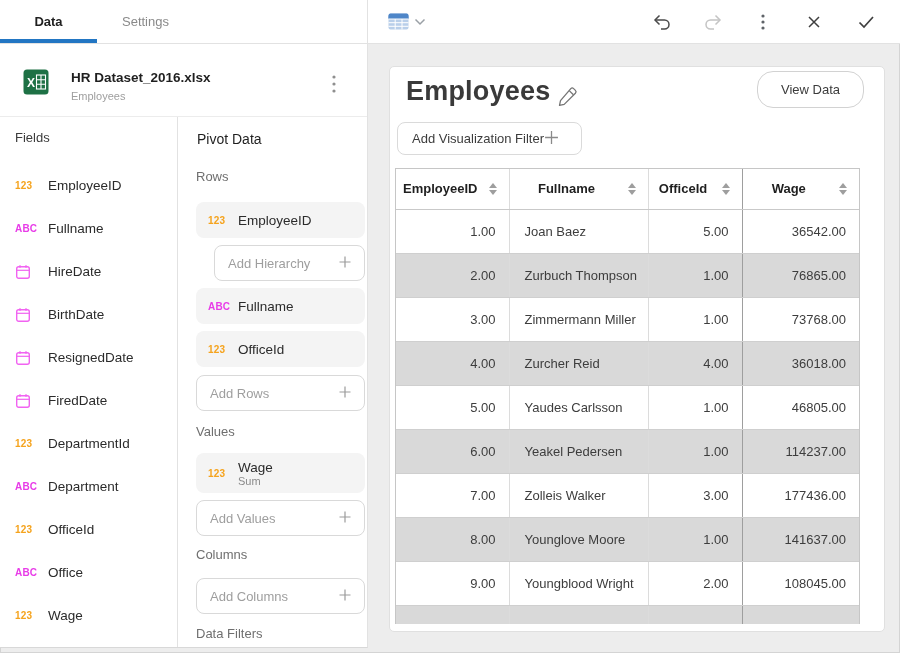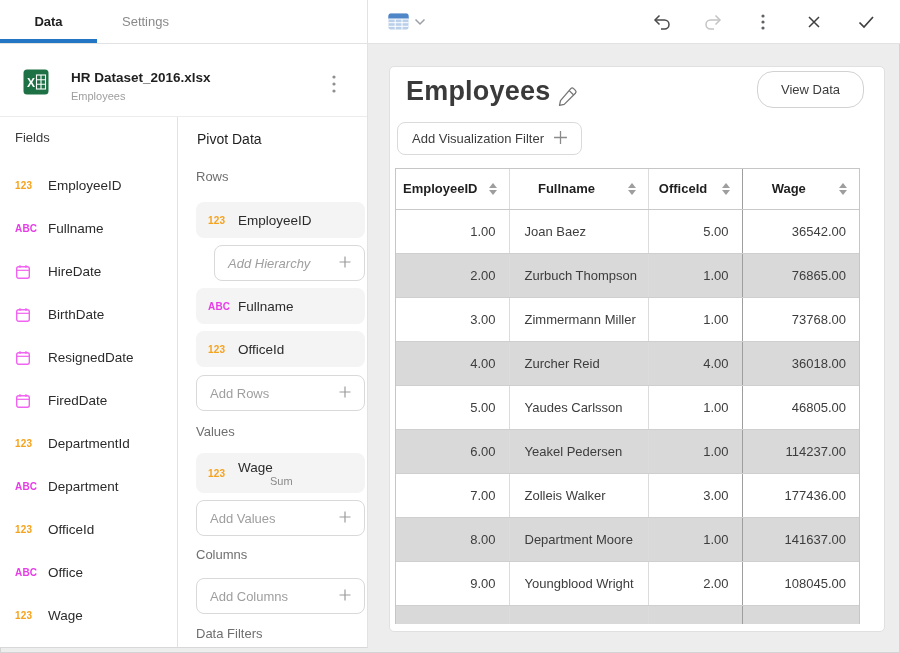--- a/index.html
+++ b/index.html
@@ -42,33 +42,33 @@
 .pivot-title{position:absolute;left:12px;top:14px;font-size:14px;color:#1f1f1f;}
 .pivot-flow{position:absolute;left:11px;top:52px;width:169px;}
 .sec-label{font-size:13px;color:#6f6f6f;height:16px;}
 .sec-label.rows{margin-bottom:17px;}
 .chip{height:36px;background:#f4f4f4;border-radius:8px;display:flex;align-items:center;padding-left:12px;margin-bottom:7px;}
 .chip .ficon{width:30px;}
 .chip-label{font-size:13.5px;color:#2b2b2b;}
 .chip.value{height:40px;margin-bottom:7px;}
 .vstack{display:flex;flex-direction:column;justify-content:center;}
 .vstack .chip-label{line-height:15px;}
-.vstack .chip-sub{font-size:11px;color:#8a8a8a;line-height:12px;margin-left:32px;}
+.vstack .chip-sub{font-size:11px;color:#8a8a8a;line-height:12px;}
 .add-chip{height:36px;background:#fff;border:1px solid #d9d9d9;border-radius:8px;display:flex;align-items:center;justify-content:space-between;padding:0 12px 0 13px;color:#9e9e9e;font-size:13px;margin-bottom:7px;}
-.add-chip.indent{margin-left:18px;font-style:italic;}
+.add-chip.indent{margin-left:18px;}
 .m8{margin-bottom:8px;}
 .lbl-values{margin-top:13px;margin-bottom:13px;}
 .lbl-columns{margin-top:11px;margin-bottom:15px;}
 .lbl-filters{margin-top:12px;}
 
 .main-card{position:absolute;left:389px;top:66px;width:496px;height:566px;background:#fff;border:1px solid #e0e0e0;border-radius:5px;}
 .main-title{position:absolute;left:16px;top:9px;font-size:27px;color:#3a3a3a;font-weight:600;letter-spacing:.2px;}
 .pencil-btn{position:absolute;left:164px;top:16px;width:26px;height:26px;display:flex;align-items:center;justify-content:center;}
 .view-data-btn{position:absolute;right:20px;top:4px;width:107px;height:37px;border:1px solid #d2d2d2;border-radius:16px;background:#fff;font-size:13px;color:#3c3c3c;display:flex;align-items:center;justify-content:center;margin-left:12px;}
-.add-filter-btn{position:absolute;left:7px;top:55px;width:185px;height:33px;border:1px solid #dadada;border-radius:8px;background:#fff;display:flex;align-items:center;justify-content:space-between;padding:0 13px 0 14px;font-size:13px;color:#3c3c3c;}
+.add-filter-btn{position:absolute;left:7px;top:55px;width:185px;height:33px;border:1px solid #dadada;border-radius:8px;background:#fff;display:flex;align-items:center;padding:0 13px 0 14px;font-size:13px;color:#3c3c3c;}
 .table-wrap{position:absolute;left:5px;top:101px;width:465px;height:456px;border:1px solid #c6c6c6;border-bottom:none;overflow:hidden;}
 table{border-collapse:collapse;table-layout:fixed;width:463px;}
 th,td{border-right:1px solid #dcdcdc;overflow:hidden;white-space:nowrap;}
 th:last-child,td:last-child{border-right:none;}
 tr>*:nth-child(3){border-right:none;}
 th{border-bottom:1px solid #c9c9c9;height:40px;font-size:13px;color:#1f1f1f;background:#fff;font-weight:bold;position:relative;}
 td{height:44px;font-size:13px;color:#3d3d3d;border-bottom:1px solid #cfcfcf;}
 tbody tr:nth-child(even) td{background:#d9d9d9;}
 td.wage,th.wage{border-left:1px solid #9e9e9e;}
 td.num{text-align:right;padding-right:13px;}
@@ -384,21 +384,21 @@
             <td class="num wage">114237.00</td>
           </tr>
           <tr>
             <td class="num">7.00</td>
             <td class="name">Zolleis Walker</td>
             <td class="num">3.00</td>
             <td class="num wage">177436.00</td>
           </tr>
           <tr>
             <td class="num">8.00</td>
-            <td class="name">Department Moore</td>
+            <td class="name">Younglove Moore</td>
             <td class="num">1.00</td>
             <td class="num wage">141637.00</td>
           </tr>
           <tr>
             <td class="num">9.00</td>
             <td class="name">Youngblood Wright</td>
             <td class="num">2.00</td>
             <td class="num wage">108045.00</td>
           </tr>
           <tr>

